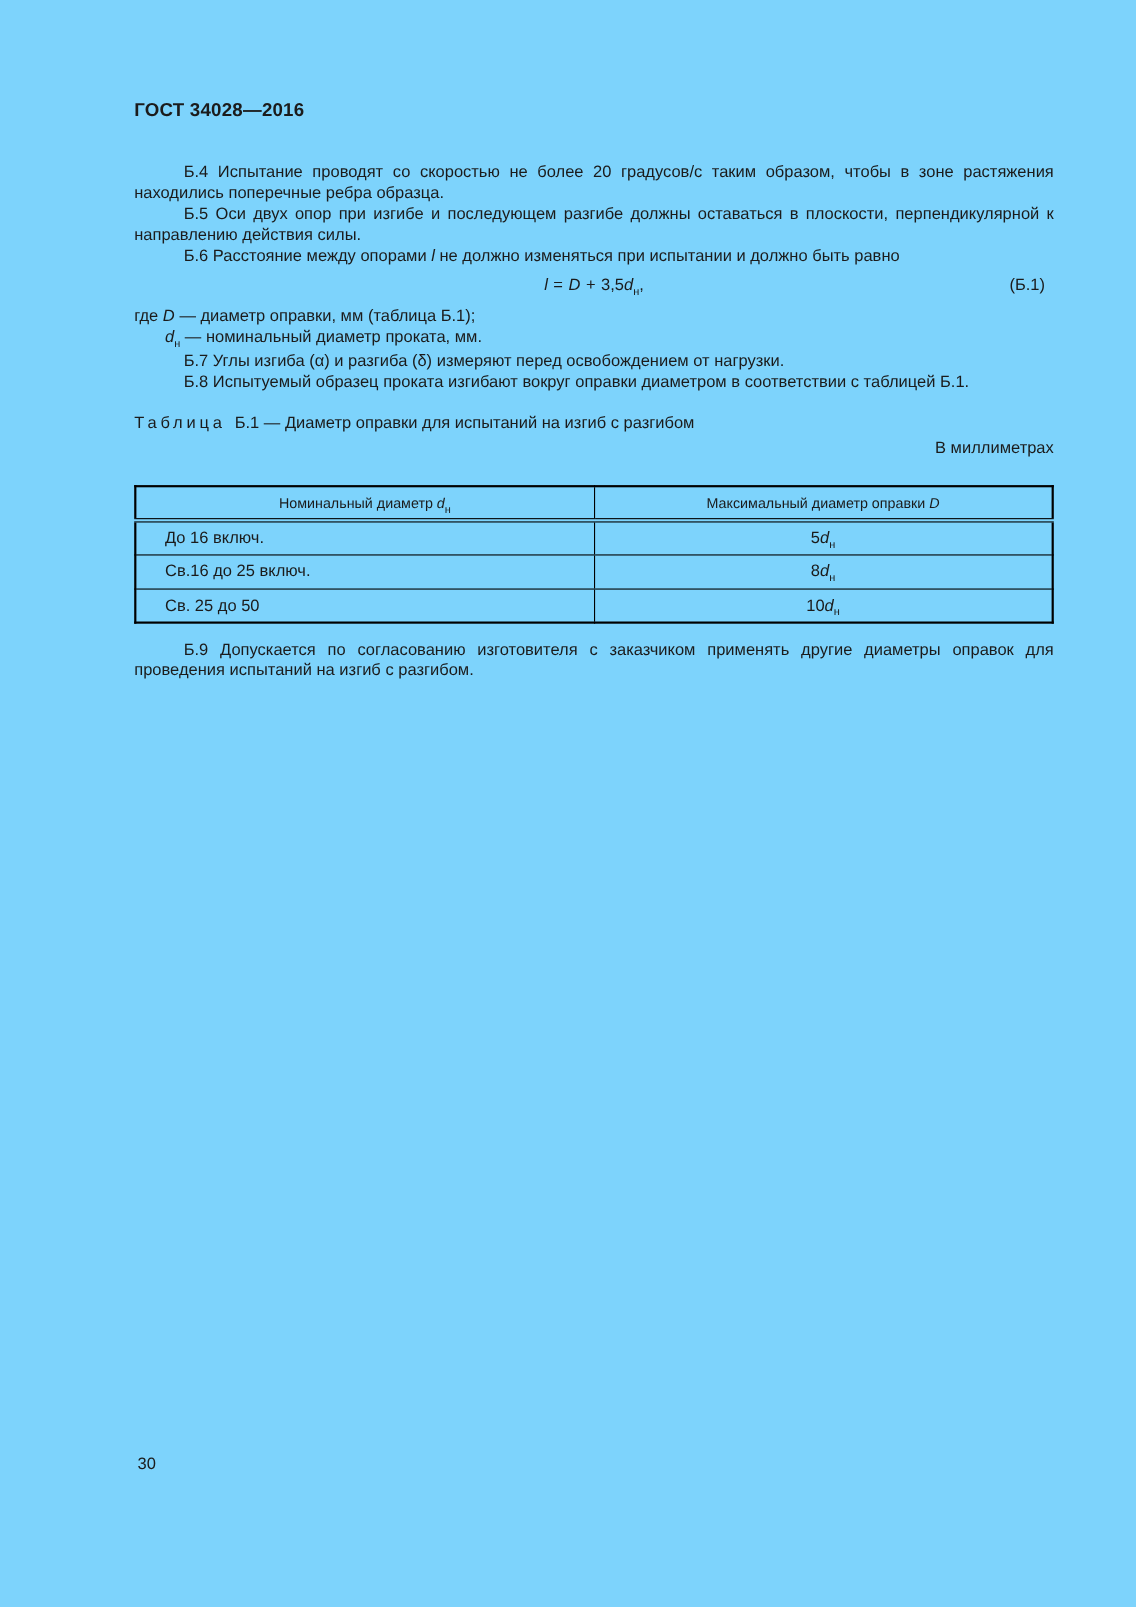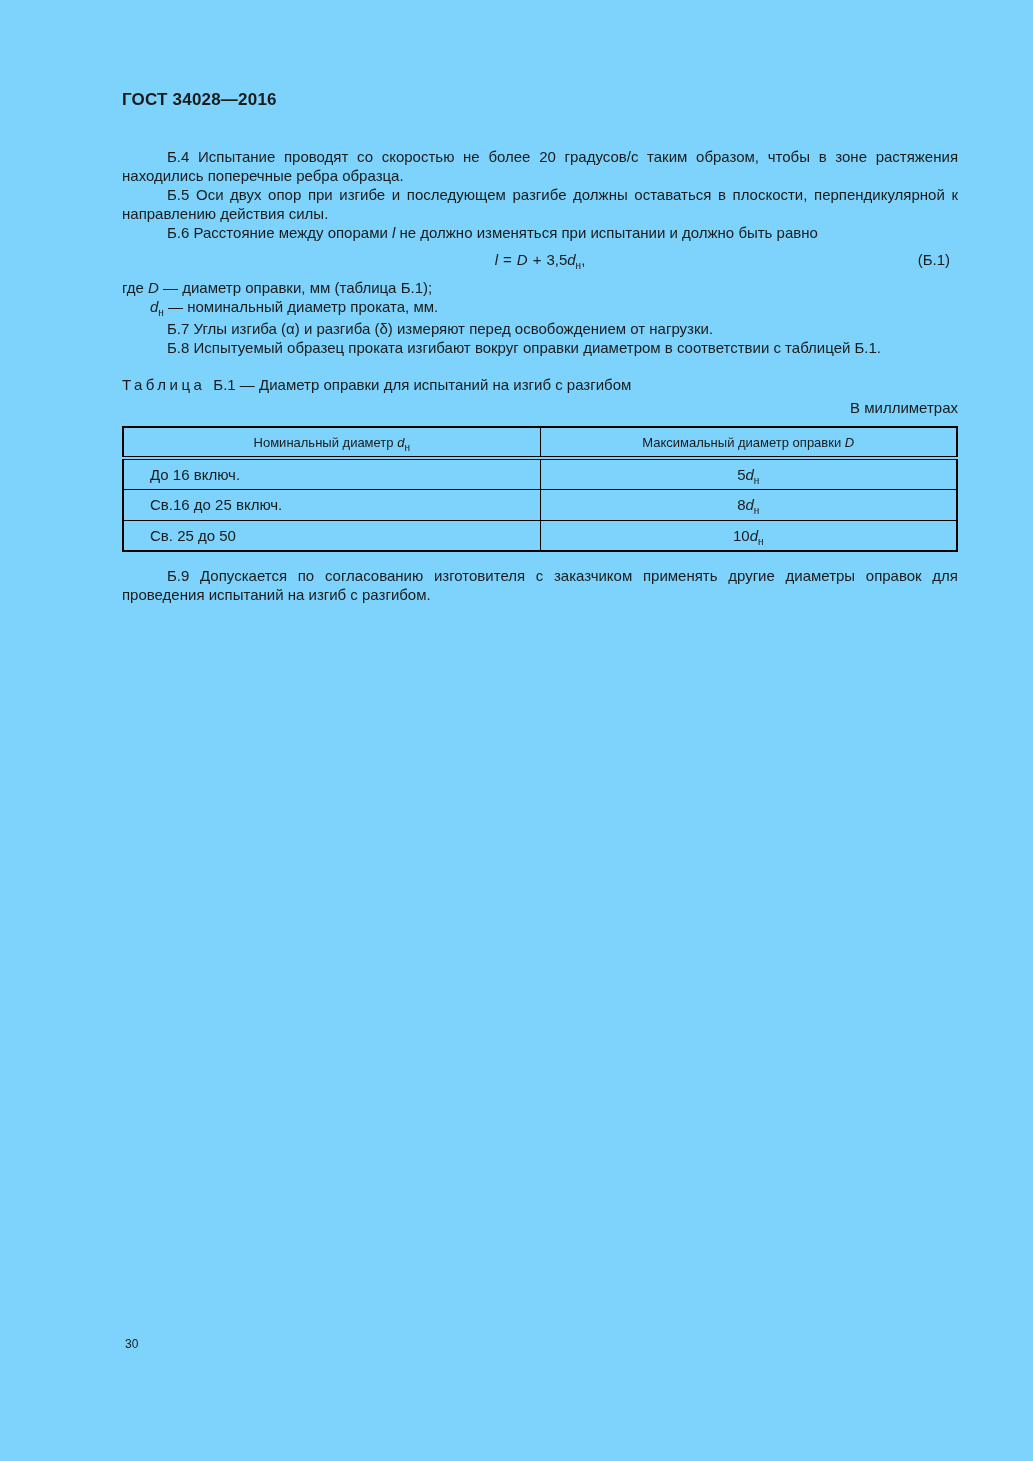--- a/index.html
+++ b/index.html
@@ -45,21 +45,21 @@
   .formula-number { position:absolute; right:8px; top:0; }
   .definitions { margin-top:0; }
   .def-line1 { text-align:left; }
   .def-line2 { padding-left:28px; }
   .para-b7 { margin-top:3px; }
   .para-b8 { margin-top:0; }
   .table-caption { margin-top:18px; }
   .table-caption .caption-label { letter-spacing:3.5px; margin-right:8px; }
   .units-note { margin-top:4px; text-align:right; }
   table.data-table {
-    margin-top:9px;
+    margin-top:24px;
     width:100%;
     border-collapse:collapse;
     border:2px solid #000;
   }
   table.data-table th {
     font-weight:normal;
     font-size:13px;
     height:31px;
     text-align:center;
     vertical-align:middle;
@@ -72,22 +72,21 @@
     vertical-align:middle;
     border-bottom:1px solid #000;
   }
   table.data-table tr:last-child td { border-bottom:none; }
   td.range-cell { text-align:left; padding-left:26px; }
   td.value-cell { text-align:center; }
   .para-b9 { margin-top:14px; }
   .page-number {
     position:absolute;
     left:125px; top:1322px;
-    font-size:12px;
-    margin-top:15px;
+    font-size:15px;
   }
 </style>
 </head>
 <body>
 
 <div class="page">
   <div class="content">
 
     <div class="doc-header">ГОСТ 34028—2016</div>
 

